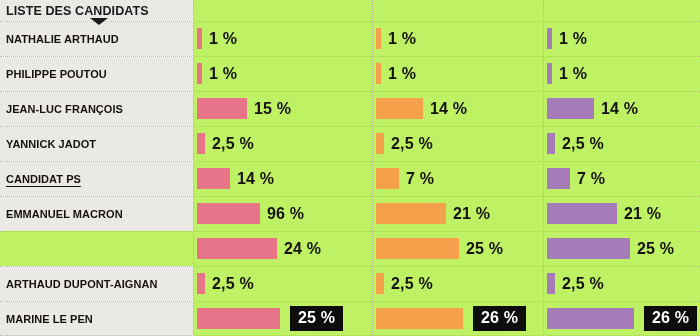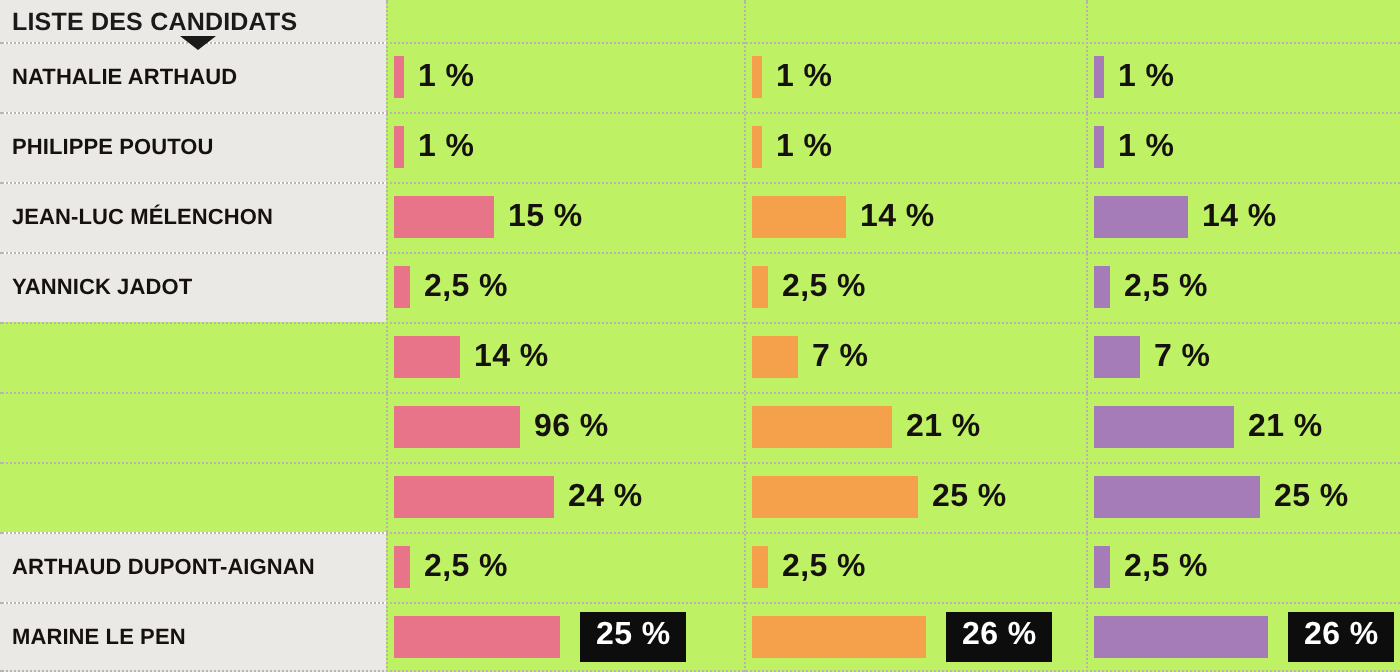--- a/index.html
+++ b/index.html
@@ -221,21 +221,21 @@
           </div>
           <div class="bar-col c2">
             <div class="bar tiny" style="background: rgb(166, 124, 184); width: 5px;"></div>
             <span class="value">1 %</span>
           </div>
         </div>
       </div>
       <div class="data-row">
         <div class="row-sep"></div>
         <div class="label-cell">
-          <span class="candidate-name">JEAN-LUC MÉLENCHON</span>
+          <span class="candidate-name">JEAN-LUC FRANÇOIS</span>
         </div>
         <div class="bars-area">
           <div class="bar-col c0">
             <div class="bar" style="background: rgb(232, 116, 138); width: 50px;"></div>
             <span class="value">15 %</span>
           </div>
           <div class="bar-col c1">
             <div class="bar" style="background: rgb(245, 160, 74); width: 47px;"></div>
             <span class="value">14 %</span>
           </div>
@@ -260,37 +260,43 @@
             <span class="value">2,5 %</span>
           </div>
           <div class="bar-col c2">
             <div class="bar" style="background: rgb(166, 124, 184); width: 8px;"></div>
             <span class="value">2,5 %</span>
           </div>
         </div>
       </div>
       <div class="data-row">
         <div class="row-sep"></div>
+        <div class="label-cell">
+          <span class="candidate-name underlined">CANDIDAT PS</span>
+        </div>
         <div class="bars-area">
           <div class="bar-col c0">
             <div class="bar" style="background: rgb(232, 116, 138); width: 33px;"></div>
             <span class="value">14 %</span>
           </div>
           <div class="bar-col c1">
             <div class="bar" style="background: rgb(245, 160, 74); width: 23px;"></div>
             <span class="value">7 %</span>
           </div>
           <div class="bar-col c2">
             <div class="bar" style="background: rgb(166, 124, 184); width: 23px;"></div>
             <span class="value">7 %</span>
           </div>
         </div>
       </div>
       <div class="data-row">
         <div class="row-sep"></div>
+        <div class="label-cell">
+          <span class="candidate-name">EMMANUEL MACRON</span>
+        </div>
         <div class="bars-area">
           <div class="bar-col c0">
             <div class="bar" style="background: rgb(232, 116, 138); width: 63px;"></div>
             <span class="value">96 %</span>
           </div>
           <div class="bar-col c1">
             <div class="bar" style="background: rgb(245, 160, 74); width: 70px;"></div>
             <span class="value">21 %</span>
           </div>
           <div class="bar-col c2">

